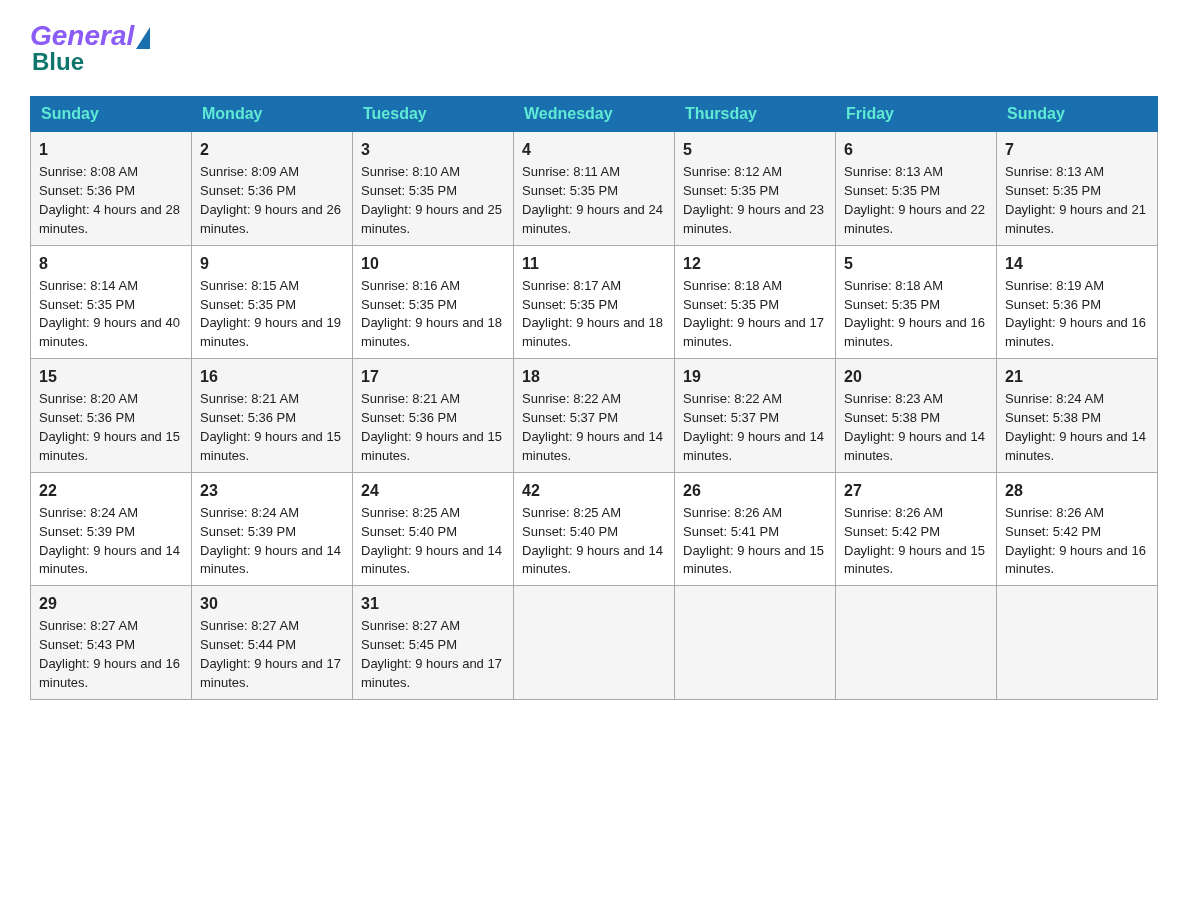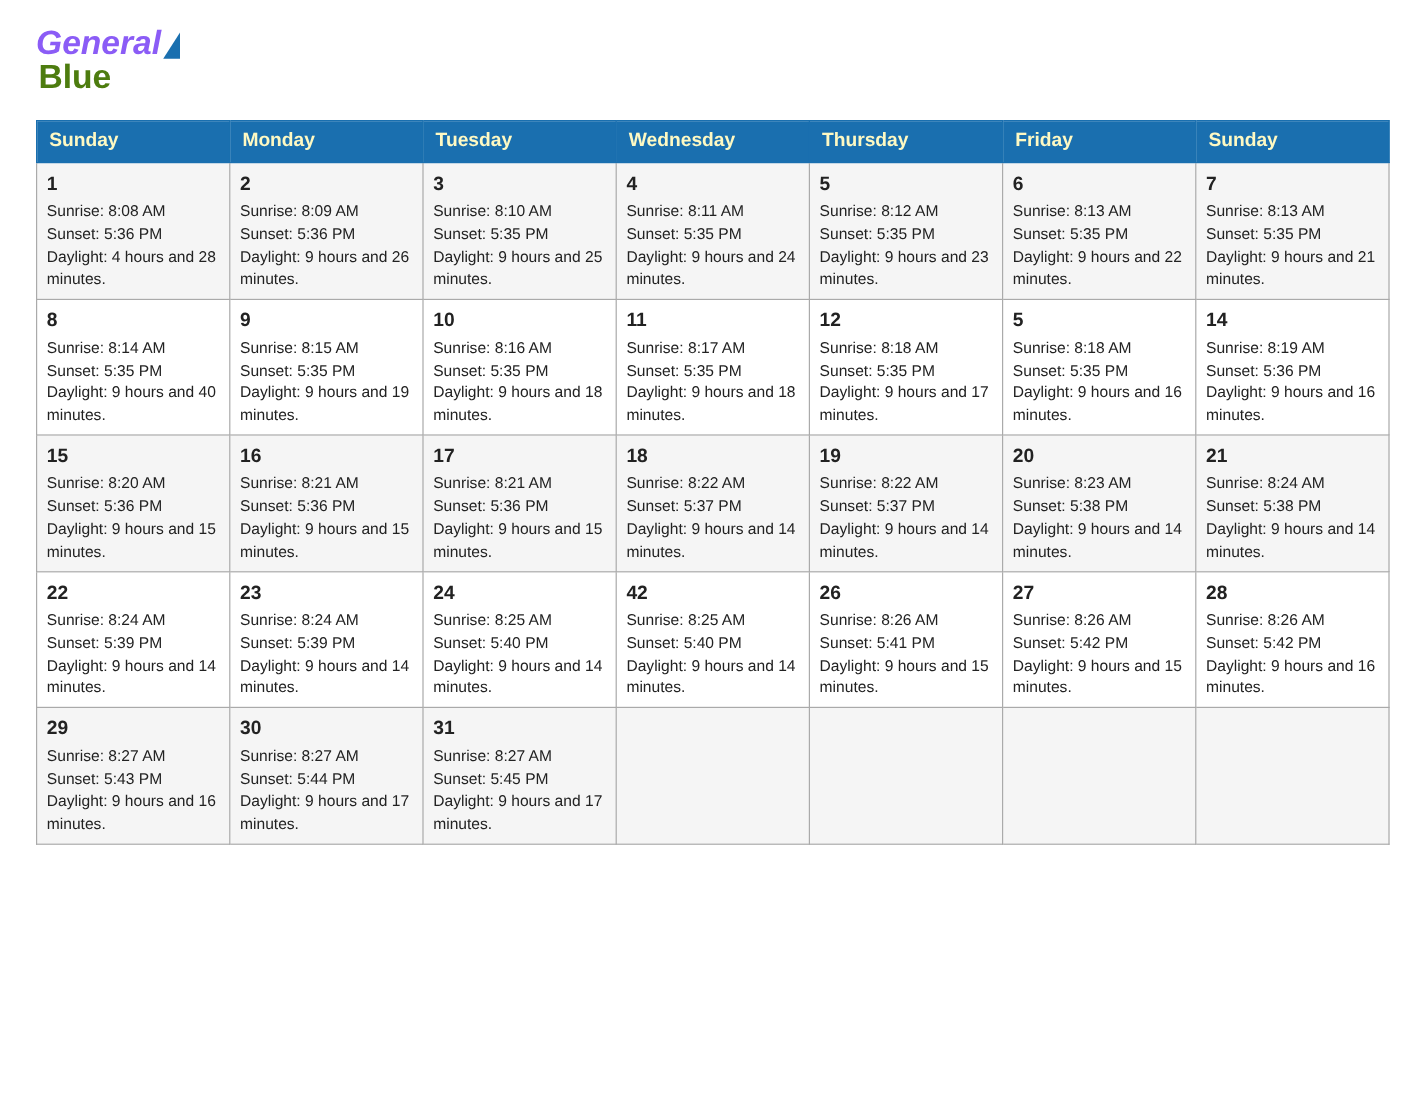--- a/index.html
+++ b/index.html
@@ -33,23 +33,23 @@
     }
     .logo-triangle {
       width: 0;
       height: 0;
       border-left: 14px solid transparent;
       border-bottom: 22px solid #1a6faf;
       margin-left: 2px;
       margin-top: 4px;
     }
     .logo-bottom {
-      font-size: 28px;
+      font-size: 24px;
       font-weight: bold;
-      color: #4d7c0f;
+      color: #0f766e;
       margin-top: -4px;
       padding-left: 2px;
     }
     .title-section {
       text-align: right;
     }
     .month-title {
       font-size: 52px;
       font-weight: bold;
       color: #1a1a1a;
@@ -59,21 +59,21 @@
       font-size: 22px;
       color: #444;
       margin-top: 4px;
     }
     .calendar {
       width: 100%;
       border-collapse: collapse;
     }
     .calendar th {
       background-color: #1a6faf;
-      color: #fef9c3;
+      color: #5eead4;
       font-size: 16px;
       font-weight: bold;
       padding: 8px 10px;
       text-align: left;
       border: 1px solid #1a6faf;
     }
     .calendar td {
       vertical-align: top;
       border: 1px solid #aaa;
       padding: 6px 8px;

